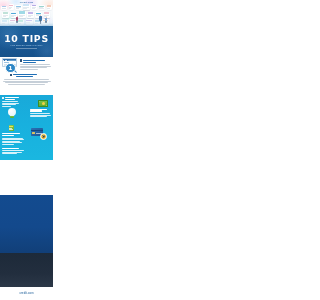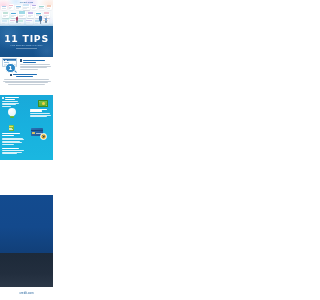--- a/index.html
+++ b/index.html
@@ -184,21 +184,21 @@
       <div class="cb" style="left:.1px;top:1.2px;width:2.2px;height:3.4px;border-radius:.5px;background:#6f9fd0"></div>
       <div class="cb" style="left:.4px;top:4.4px;width:1.6px;height:2.5px;border-radius:.3px;background:#36506f"></div>
     </div>
 
     <div class="a" id="heroFade"></div>
   </div>
 
   <div class="a" id="banner">
     <div class="a" id="bannerGlow"></div>
     <div class="a" id="bannerGlow2"></div>
-    <div class="a" id="bannerTitle">11 TIPS</div>
+    <div class="a" id="bannerTitle">10 TIPS</div>
     <div class="a" id="bannerRule"></div>
     <div class="a" id="bannerSub">FOR BETTER CREDIT IN 2019</div>
   </div>
 
   <div class="a" id="sec1">
 
     <div class="a" style="left:1.5px;top:1px;width:15px;height:9px;background:#fff;
          border:.4px solid #bfd3e4;border-radius:.8px;overflow:hidden">
       <div class="cb" style="left:0;top:0;width:14.2px;height:2.4px;background:#2f6fae"></div>
       <div class="cb" style="left:.8px;top:.75px;width:.7px;height:.7px;border-radius:50%;background:#e8f1f9"></div>

